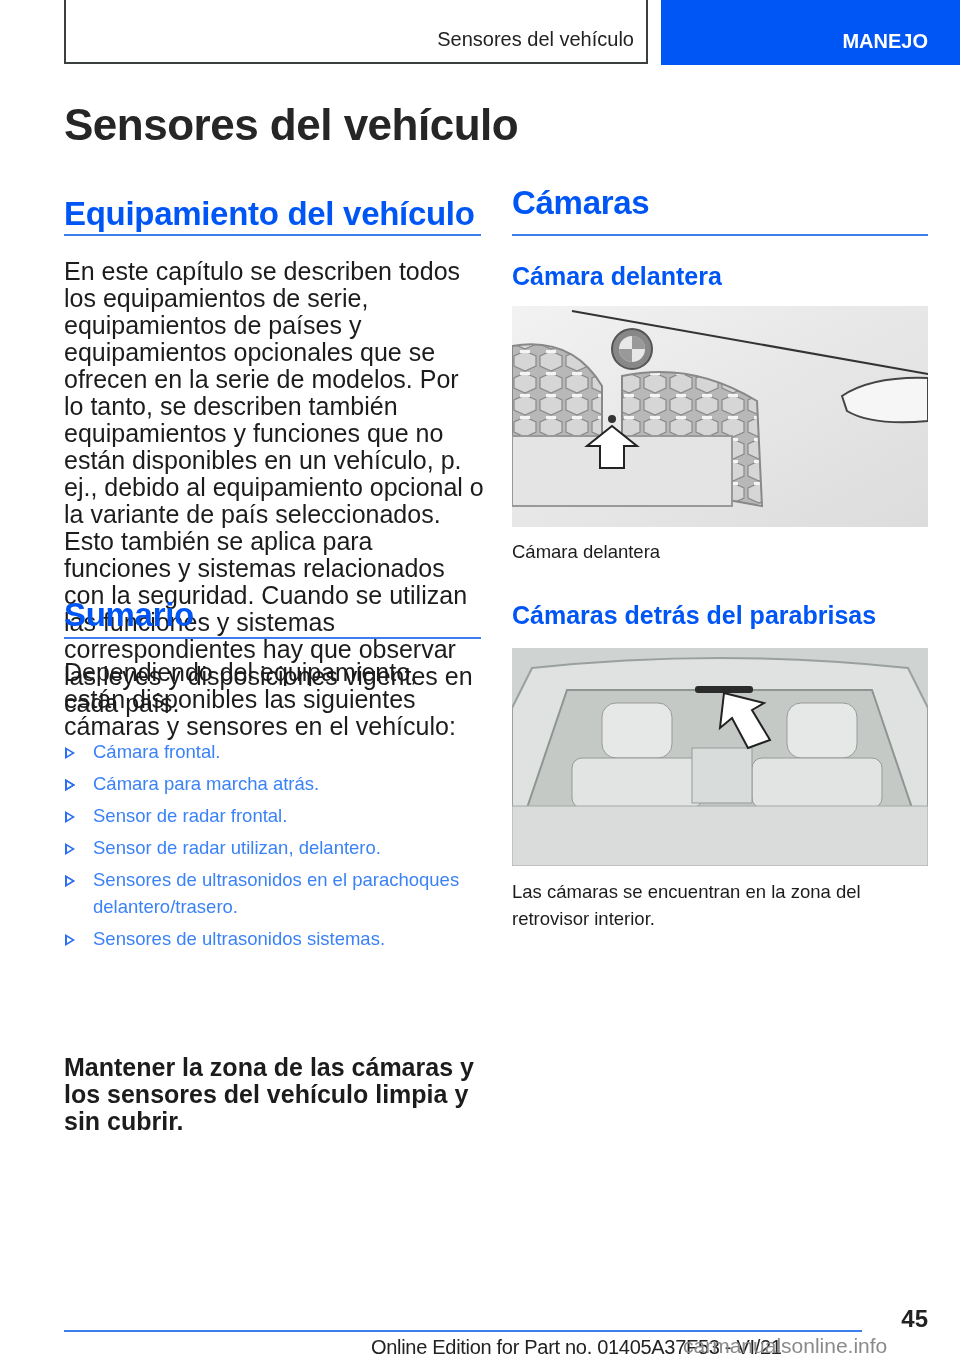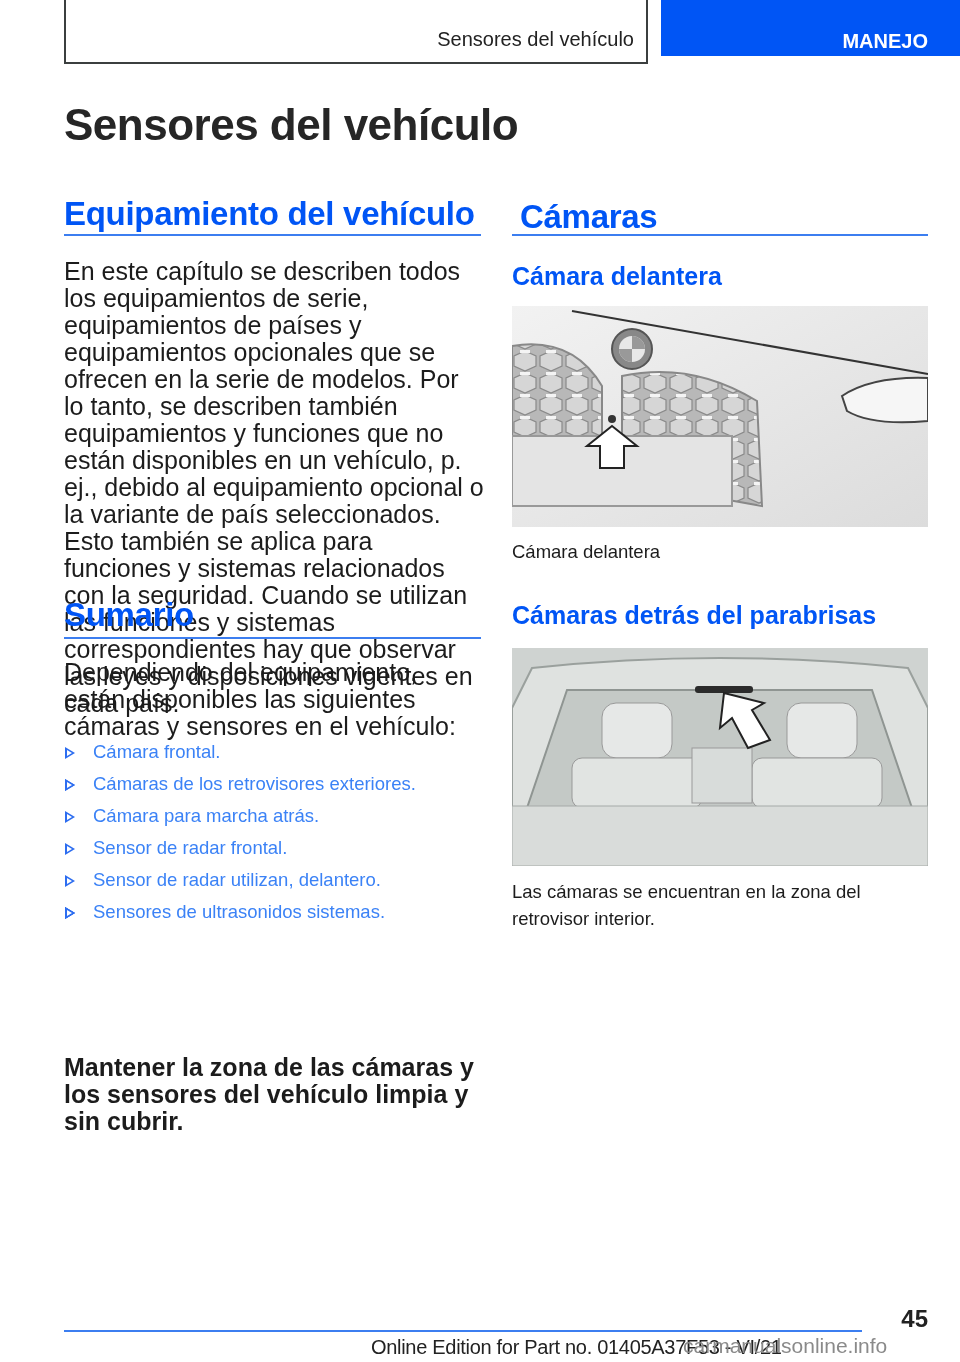--- a/index.html
+++ b/index.html
@@ -1,21 +1,21 @@
 <!DOCTYPE html>
 <html><head>
 <meta charset="utf-8">
 <style>
   html, body { margin:0; padding:0; }
   body { width:960px; height:1362px; background:#ffffff; position:relative; overflow:hidden;
          font-family:"Liberation Sans", sans-serif; color:#1a1a1a; }
   .hdr-box { position:absolute; left:64px; top:-2px; width:584px; height:66px;
              border:2px solid #3b3f3f; border-top:none; box-sizing:border-box; }
   .hdr-title { position:absolute; right:12px; top:30px; font-size:20px; color:#222; }
-  .hdr-tab { position:absolute; left:661px; top:0; width:299px; height:56px; background:#0055f5; }
+  .hdr-tab { position:absolute; left:661px; top:0; width:299px; height:65px; background:#0055f5; }
   .hdr-tab span { position:absolute; right:32px; top:30px; font-size:20px; font-weight:bold; color:#fff; }
   .page-title { position:absolute; left:64px; top:100px; font-size:44px; font-weight:bold;
                 color:#262626; letter-spacing:-0.5px; margin:0; }
   .h2 { position:absolute; font-size:33px; font-weight:bold; color:#0055f5; margin:0;
         letter-spacing:-0.3px; }
   .rule { position:absolute; height:2px; background:#3c7ef0; }
   .h3 { position:absolute; font-size:25px; font-weight:bold; color:#0055f5; margin:0; }
   .para { position:absolute; font-size:25px; line-height:27px; color:#1c1c1c; margin:0; }
   ul.bullets { position:absolute; left:64px; top:738px; width:420px; list-style:none; margin:0; padding:0; }
   ul.bullets li { position:relative; padding-left:29px; font-size:18.5px; line-height:27px; margin-bottom:5px; color:#3b82f6; }
@@ -46,31 +46,31 @@
 <div class="rule" style="left:64px;top:234px;width:417px;"></div>
 <p class="para" style="left:64px;top:258px;width:420px;">En este capítulo se describen todos los equipamientos de serie, equipamientos de países y equipamientos opcionales que se ofrecen en la serie de modelos. Por lo tanto, se describen también equipamientos y funciones que no están disponibles en un vehículo, p. ej., debido al equipamiento opcional o la variante de país seleccionados. Esto también se aplica para funciones y sistemas relacionados con la seguridad. Cuando se utilizan las funciones y sistemas correspondientes hay que observar las leyes y disposiciones vigentes en cada país.</p>
 
 <h2 class="h2" style="left:64px;top:596px;">Sumario</h2>
 <div class="rule" style="left:64px;top:637px;width:417px;"></div>
 <p class="para" style="left:64px;top:659px;width:420px;">Dependiendo del equipamiento, están disponibles las siguientes cámaras y sensores en el vehículo:</p>
 
 <ul class="bullets">
   <li><span class="tri"></span><span>Cámara frontal.</span></li>
   <li><span class="tri"></span></li>
-  <li><span class="tri"></span><span>Cámaras de los retrovisores exteriores.</span></li>
+  <li><span class="tri"></span></li>
   <li><span class="tri"></span><span>Cámara para marcha atrás.</span></li>
   <li><span class="tri"></span><span>Sensor de radar frontal.</span></li>
   <li><span class="tri"></span><span>Sensor de radar utilizan, delantero.</span></li>
   <li><span class="tri"></span></li>
-  <li><span class="tri"></span></li>
+  <li><span class="tri"></span><span>Sensores de ultrasonidos en el parachoques delantero/trasero.</span></li>
   <li><span class="tri"></span><span>Sensores de ultrasonidos sistemas.</span></li>
 </ul>
 <p class="para" style="left:64px;top:1054px;width:420px;font-weight:bold;">Mantener la zona de las cámaras y los sensores del vehículo limpia y sin cubrir.</p>
 
-<h2 class="h2" style="left:512px;top:198px;margin-left:8px;">Cámaras</h2>
+<h2 class="h2" style="left:512px;top:184px;">Cámaras</h2>
 <div class="rule" style="left:512px;top:234px;width:416px;"></div>
 
 <h3 class="h3" style="left:512px;top:262px;">Cámara delantera</h3>
 
 <div class="fig" style="top:306px;height:221px;">
   <svg width="416" height="221" viewBox="0 0 416 221">
     <defs>
       <linearGradient id="g1" x1="0" y1="0" x2="1" y2="1">
         <stop offset="0" stop-color="#f2f2f2"></stop>
           <stop offset="1" stop-color="#dcdcdc"></stop>

